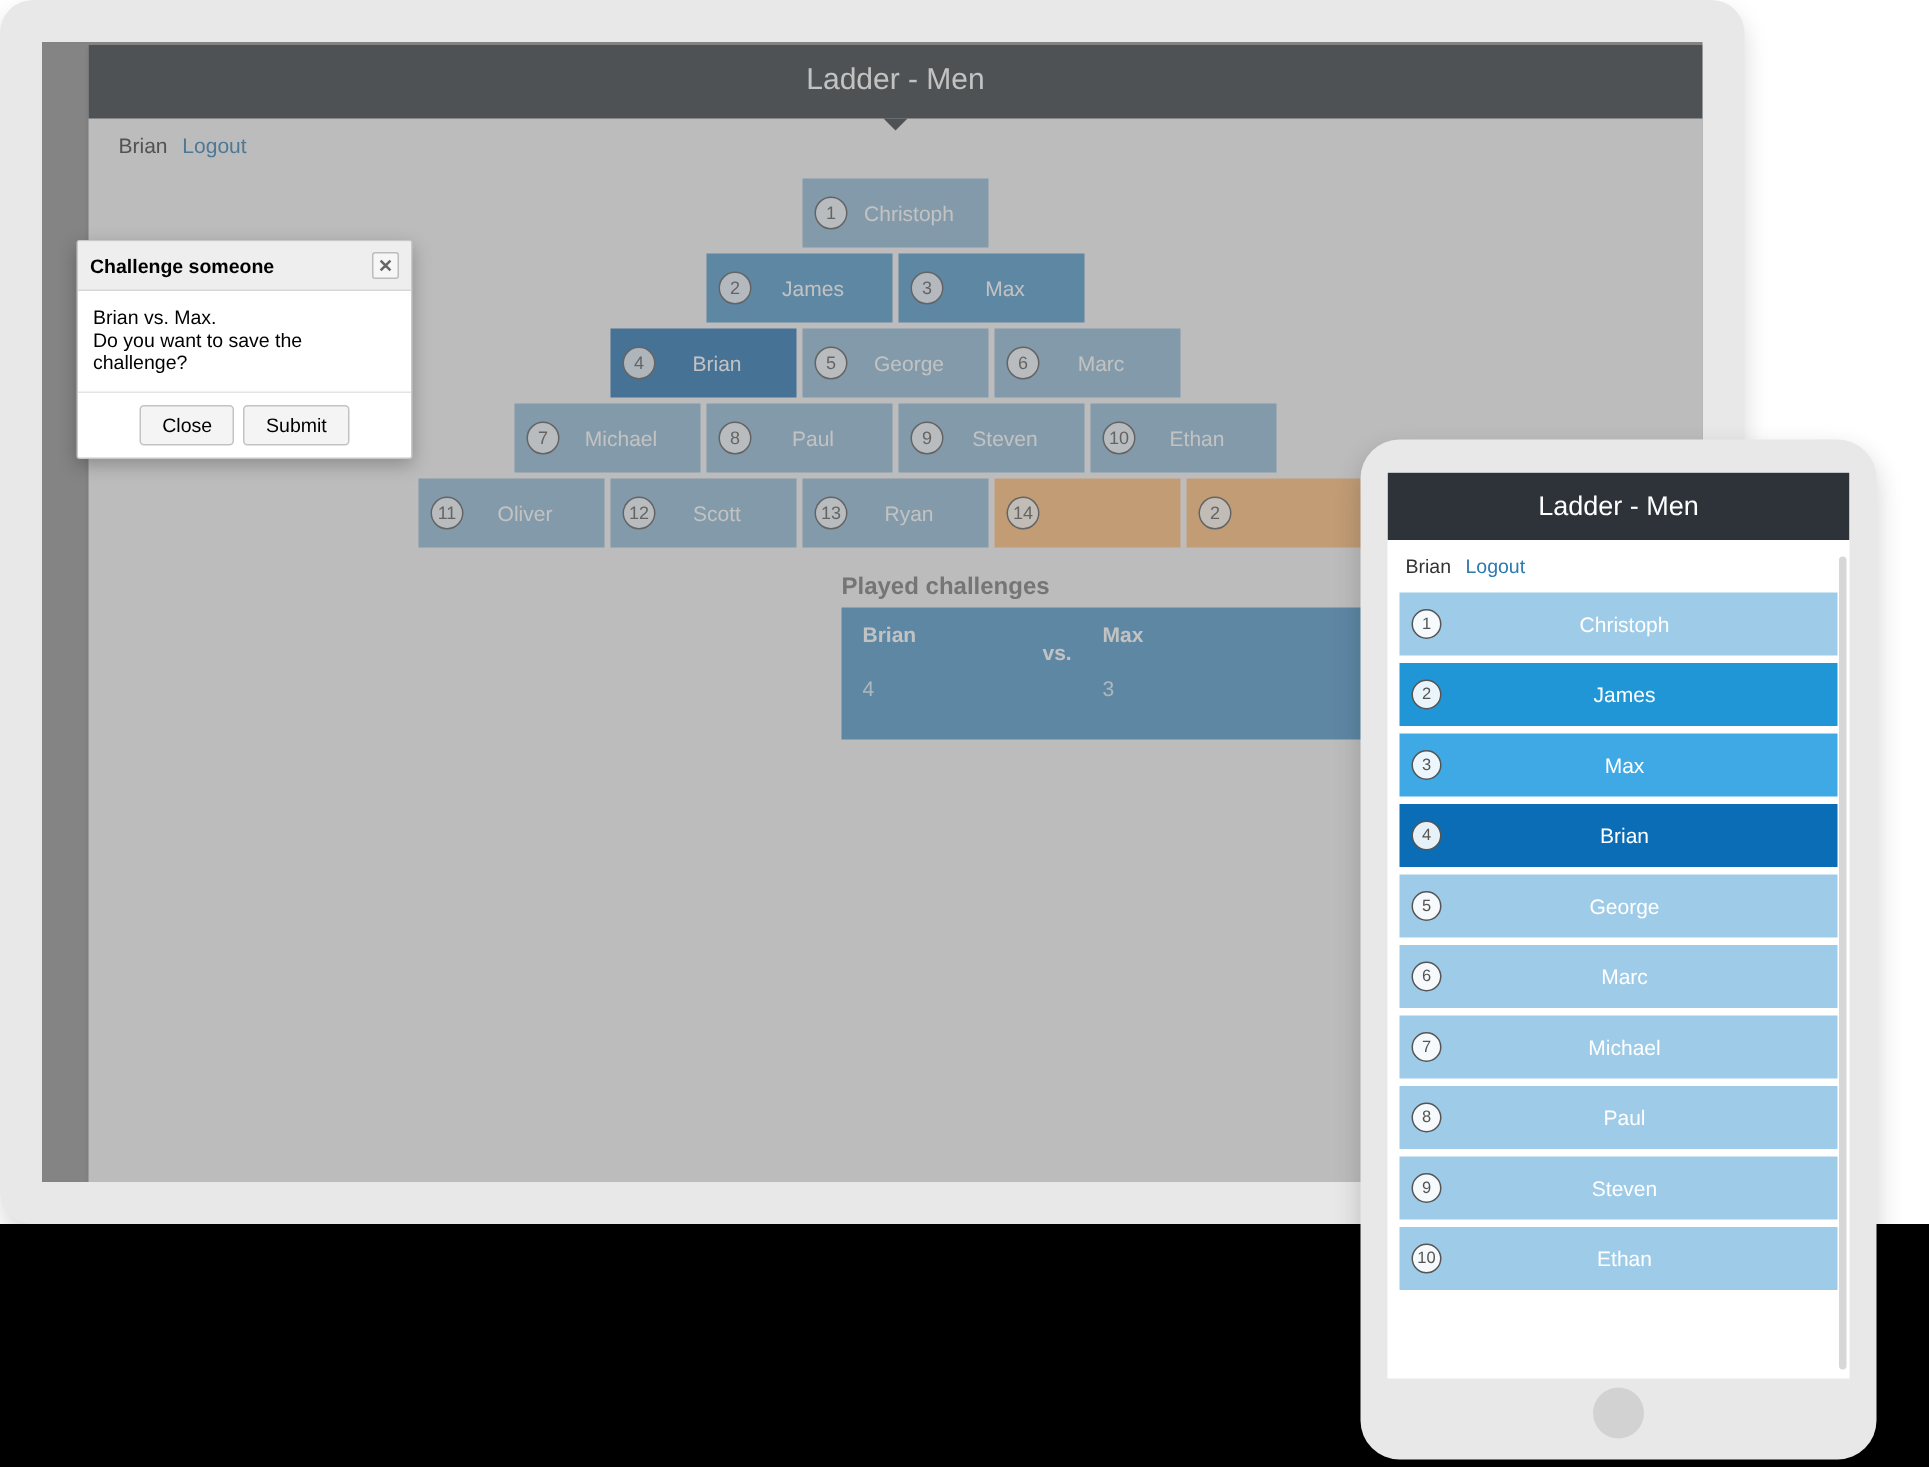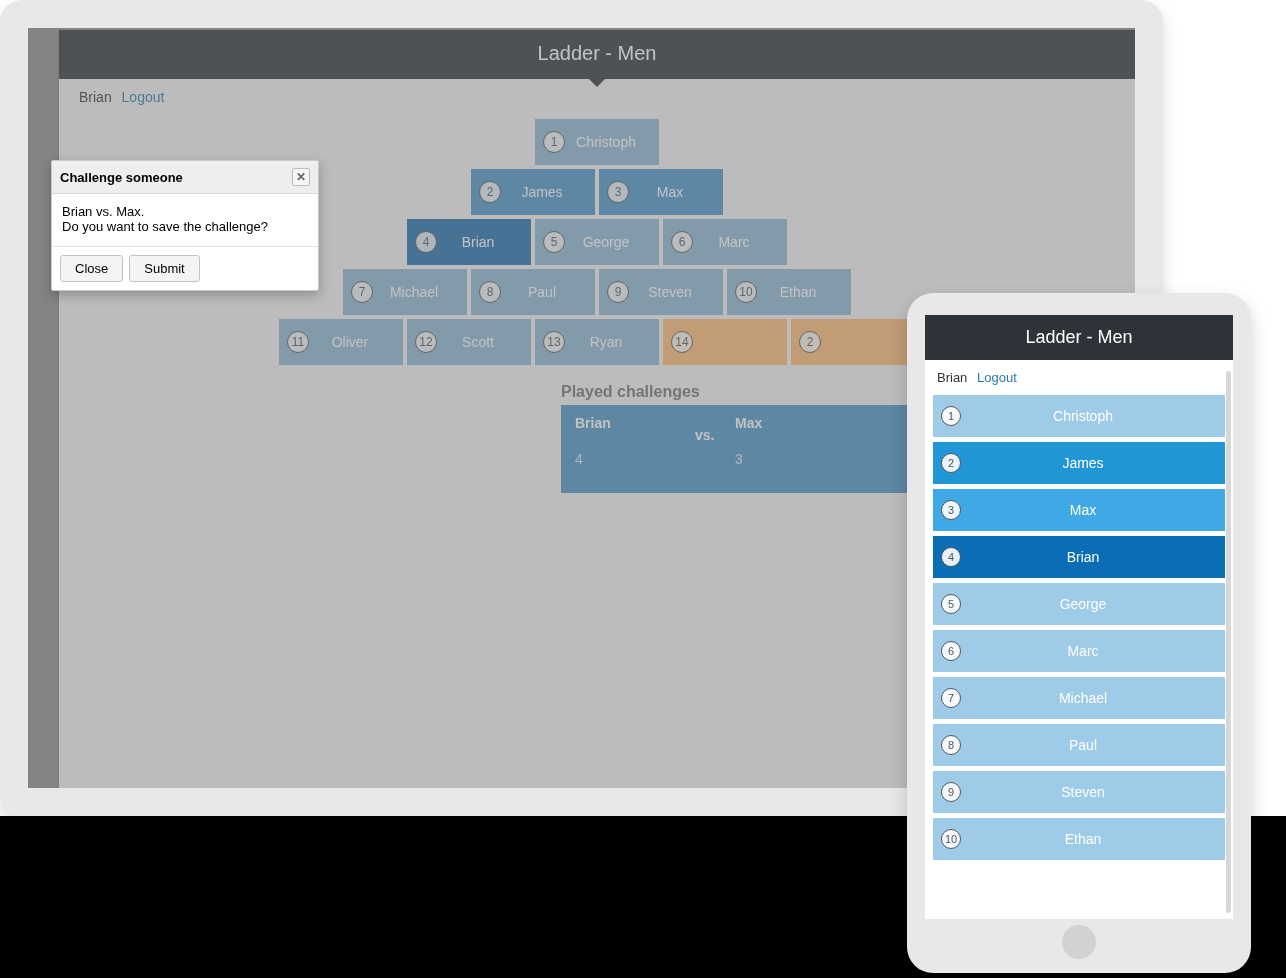--- a/index.html
+++ b/index.html
@@ -141,21 +141,21 @@
     inset: 0;
     background: rgba(120,120,120,0.45);
     pointer-events: none;
   }
 
   
   .dialog {
     position: absolute;
     left: 51px;
     top: 160px;
-    width: 268px;
+    width: 224px;
     background: #fff;
     border: 1px solid #c8c8c8;
     border-radius: 2px;
     box-shadow: 0 4px 12px rgba(0,0,0,0.25);
     z-index: 50;
     font-size: 13px;
   }
   .dialog-head {
     background: #eeeeee;
     border-bottom: 1px solid #d6d6d6;
@@ -176,21 +176,21 @@
     font-size: 12px;
     color: #666;
     cursor: pointer;
   }
   .dialog-body { padding: 10px 10px 12px 10px; }
   .dialog-body .strong { font-weight: 400; }
   .dialog-foot {
     border-top: 1px solid #e4e4e4;
     padding: 8px;
     display: flex;
-    justify-content: flex-start;
+    justify-content: center;
     gap: 6px;
   }
   .btn {
     border: 1px solid #c3c3c3;
     background: #f4f4f4;
     border-radius: 3px;
     padding: 5px 14px;
     font-size: 13px;
     cursor: pointer;
   }

